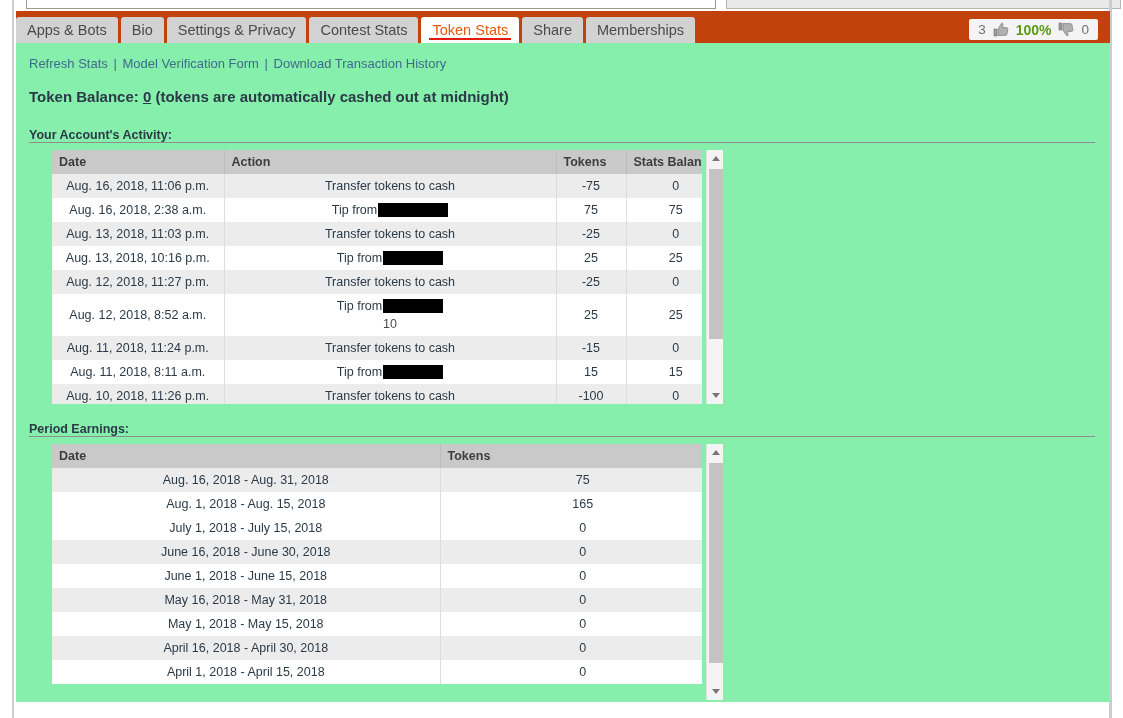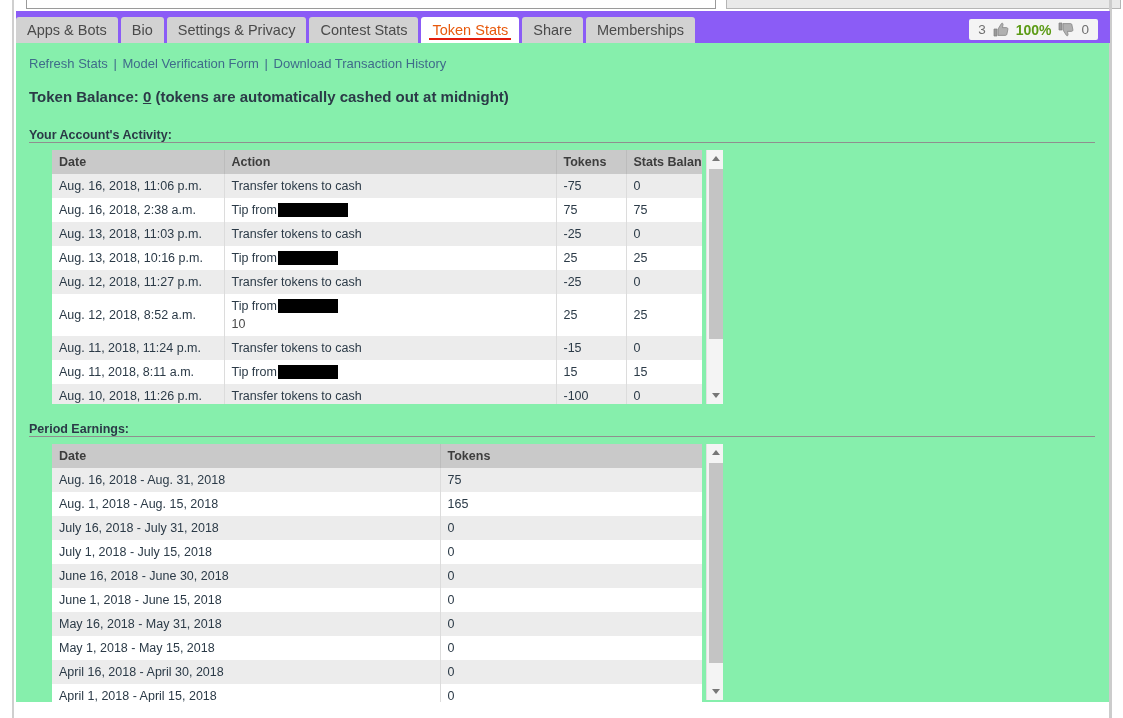--- a/index.html
+++ b/index.html
@@ -32,21 +32,21 @@
   }
   #right-rail {
     position: absolute; left: 1109px; top: 0; width: 3px; height: 718px;
     background: #cccccc;
   }
 
   
   #tabbar {
     position: absolute; left: 16px; top: 11px;
     width: 1094px; height: 32px;
-    background: #8b5cf6;
+    background: #c2410c;
   }
   #tabstrip {
     position: absolute; left: 0; top: 6px; height: 26px;
     display: flex; align-items: flex-end;
   }
   .tab {
     height: 26px;
     background: #d2d2d2;
     color: #4a4a4a;
     font-size: 14.5px;
@@ -138,20 +138,21 @@
     padding: 5px 7px;
     border-right: 1px solid #bcbcbc;
     height: 22px;
   }
   table.grid th:last-child { border-right: none; }
   table.grid td {
     padding: 5px 7px;
     border-right: 1px solid #dcdcdc;
     vertical-align: middle;
     white-space: nowrap;
+    text-align: center;
   }
   table.grid td:last-child { border-right: none; }
   table.grid tbody tr.odd td { background: #ececec; }
   table.grid tbody tr.even td { background: #ffffff; }
   .redact {
     display: inline-block;
     height: 14px;
     background: #000000;
     vertical-align: -3px;
     margin-left: 1px;
@@ -340,24 +341,20 @@
         </thead>
       <tbody>
           <tr class="odd">
             <td>Aug. 16, 2018 - Aug. 31, 2018</td>
             <td>75</td>
           </tr>
           <tr class="even">
             <td>Aug. 1, 2018 - Aug. 15, 2018</td>
             <td>165</td>
           </tr>
-          <tr class="odd">
-            <td>July 16, 2018 - July 31, 2018</td>
-            <td>0</td>
-          </tr>
           <tr class="even">
             <td>July 1, 2018 - July 15, 2018</td>
             <td>0</td>
           </tr>
           <tr class="odd">
             <td>June 16, 2018 - June 30, 2018</td>
             <td>0</td>
           </tr>
           <tr class="even">
             <td>June 1, 2018 - June 15, 2018</td>

